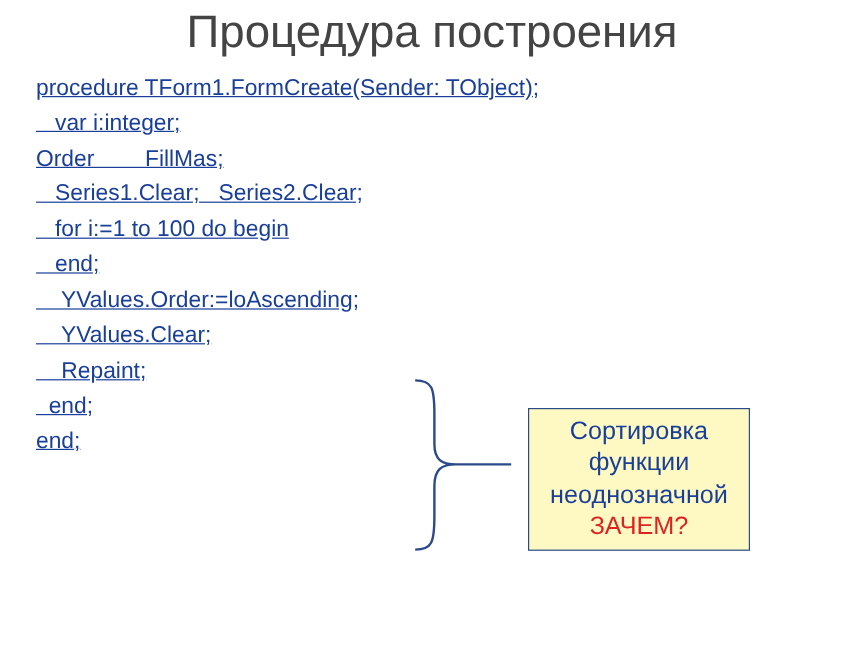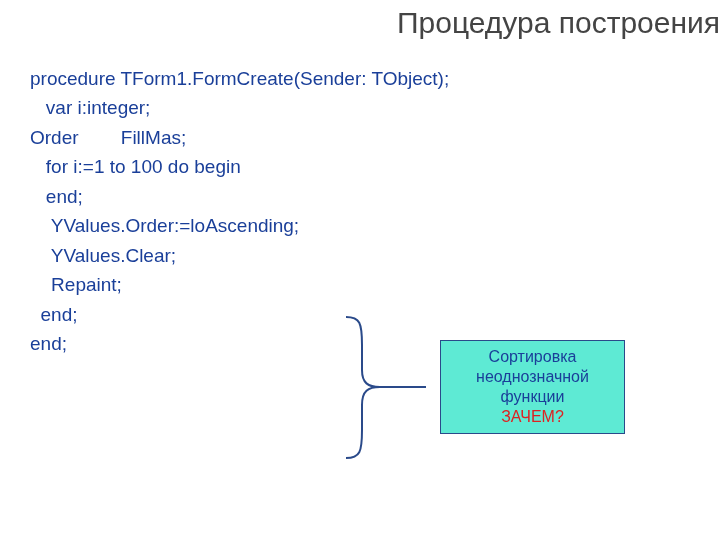--- a/index.html
+++ b/index.html
@@ -5,65 +5,67 @@
   body {
     margin: 0;
     width: 720px;
     height: 540px;
     background: #fff;
     font-family: Verdana, Arial, sans-serif;
     position: relative;
     overflow: hidden;
   }
   .title {
-    text-align: right;
-    font-size: 30px;
+    text-align: center;
+    font-size: 38px;
     color: #444;
     margin-top: 6px;
     font-family: Arial, sans-serif;
   }
   .code {
     color: #1a3f99;
     font-size: 19px;
     line-height: 1.55;
-    margin-top: 24px;
+    margin-top: 10px;
     margin-left: 30px;
     font-family: Verdana, Arial, sans-serif;
+    text-decoration: underline;
   }
   .code div { white-space: pre; }
   .bracket {
     position: absolute;
     left: 340px;
     top: 315px;
   }
   .callout {
     position: absolute;
     left: 440px;
     top: 340px;
     width: 175px;
-    background: #5eead4;
+    background: #fef9c3;
     border: 1px solid #2a4a8a;
     text-align: center;
-    font-size: 16px;
+    font-size: 21px;
     color: #1a3f99;
     padding: 6px 4px;
     line-height: 1.25;
     font-family: Arial, sans-serif;
   }
   .callout .q { color: #d22; }
 </style>
 </head>
 <body>
 
 <div class="title">Процедура построения</div>
 
 <div class="code">
   <div>procedure TForm1.FormCreate(Sender: TObject);</div>
   <div>   var i:integer;</div>
   <div>Order        FillMas;</div>
+  <div>   Series1.Clear;   Series2.Clear;</div>
   <div>   for i:=1 to 100 do begin</div>
   <div>   end;</div>
   <div>    YValues.Order:=loAscending;</div>
   <div>    YValues.Clear;</div>
   <div>    Repaint;</div>
   <div>  end;</div>
   <div>end;</div>
 </div>
 
 <div class="bracket">
@@ -74,16 +76,16 @@
              C 22 68, 28 72, 40 72
              C 28 72, 22 76, 22 90
              L 22 115
              C 22 137, 20 143, 6 143" fill="none" stroke="#2a4a8a" stroke-width="2"></path>
     <line x1="40" y1="72" x2="86" y2="72" stroke="#2a4a8a" stroke-width="2"></line>
   </svg>
 </div>
 
 <div class="callout">
   <div>Сортировка</div>
+  <div>функции</div>
   <div>неоднозначной</div>
-  <div>функции</div>
   <div class="q">ЗАЧЕМ?</div>
 </div>
 
 </body></html>

